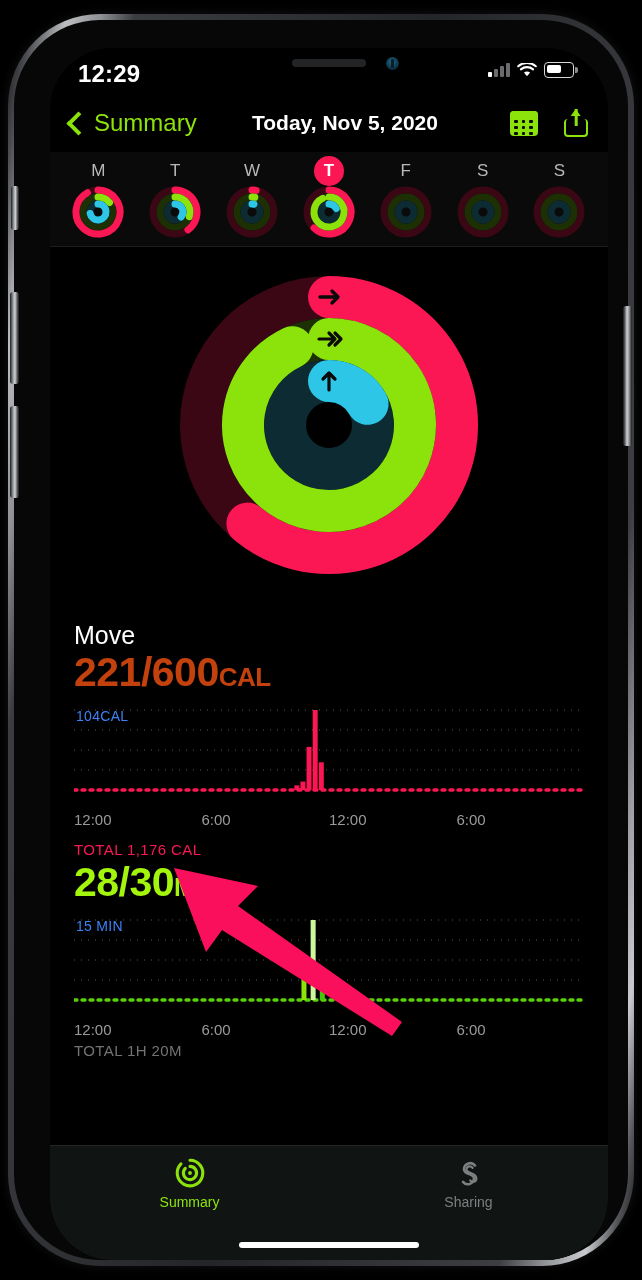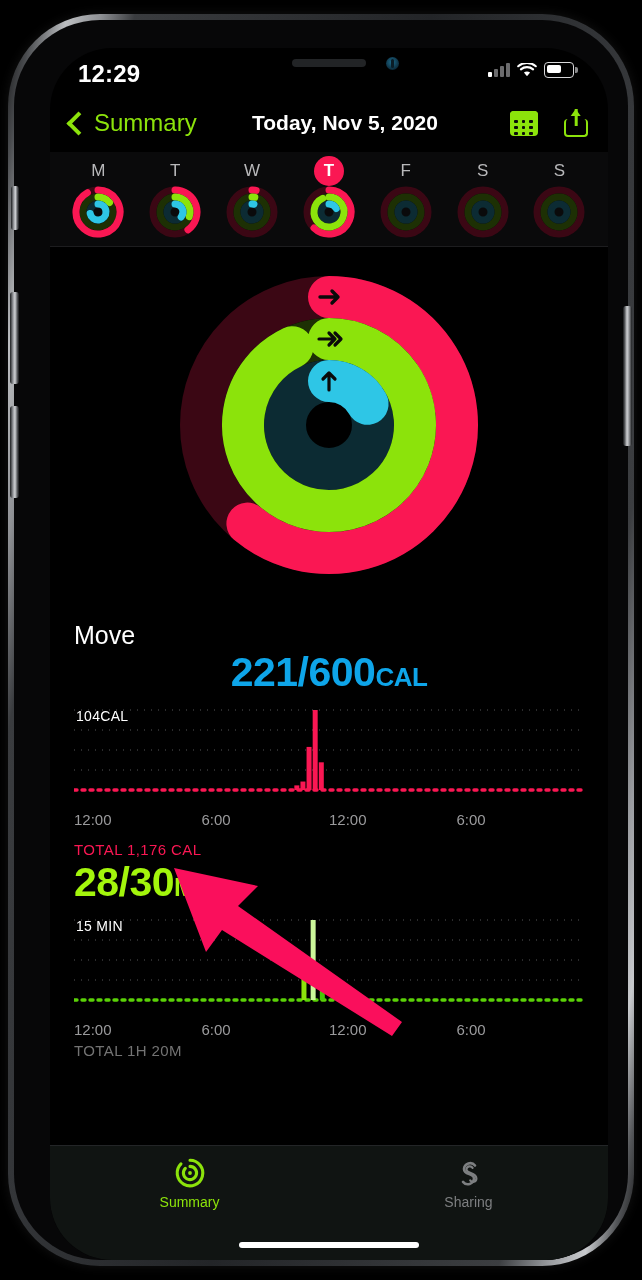--- a/index.html
+++ b/index.html
@@ -90,25 +90,25 @@
 
   
   .rings-area{position:relative;height:372px;}
   .rings-svg{position:absolute;left:50%;top:4px;transform:translateX(-50%);}
 
   
   .metric{padding:0 24px;margin-top:2px;}
   .m-title{color:#fff;font-size:25px;font-weight:400;line-height:1.15;}
   .m-value{font-size:41px;font-weight:700;line-height:1.12;letter-spacing:-.5px;}
   .m-value .unit{font-size:26px;font-weight:700;}
-  .move .m-value{color:#0ea5e9;text-align:center;}
+  .move .m-value{color:#c2410c;}
   .exercise .m-value{color:#a3f50c;}
   .chart{position:relative;height:100px;margin-top:6px;}
   .chart svg{display:block;}
-  .axis-label{position:absolute;left:2px;top:6px;color:#ffffff;font-size:14px;letter-spacing:.3px;text-align:right;}
+  .axis-label{position:absolute;left:2px;top:6px;color:#3b82f6;font-size:14px;letter-spacing:.3px;text-align:right;}
   .axis-times{display:flex;position:relative;height:20px;margin-top:9px;}
   .axis-times span{position:absolute;color:#9a9a9c;font-size:15px;}
   .m-total{font-size:15px;letter-spacing:.4px;margin-top:1px;}
   .move .m-total{color:#fa1753;margin-top:10px;}
   .exercise .m-total{color:#737373;}
 
   
   .tabbar{position:absolute;left:0;right:0;bottom:0;height:104px;
           background:#101412;border-top:1px solid #232527;
           display:flex;align-items:flex-start;padding-top:10px;}

